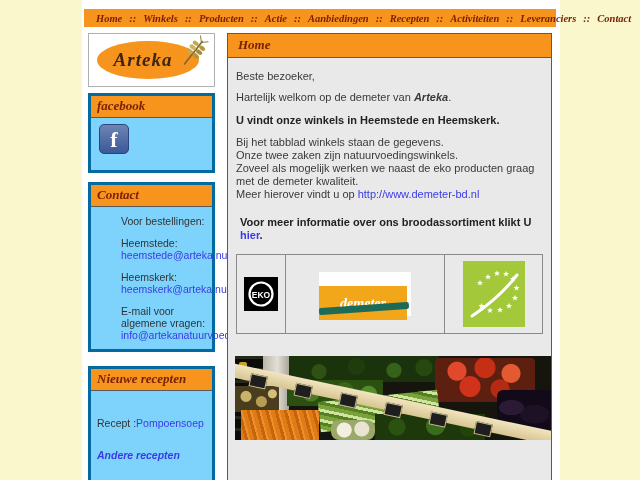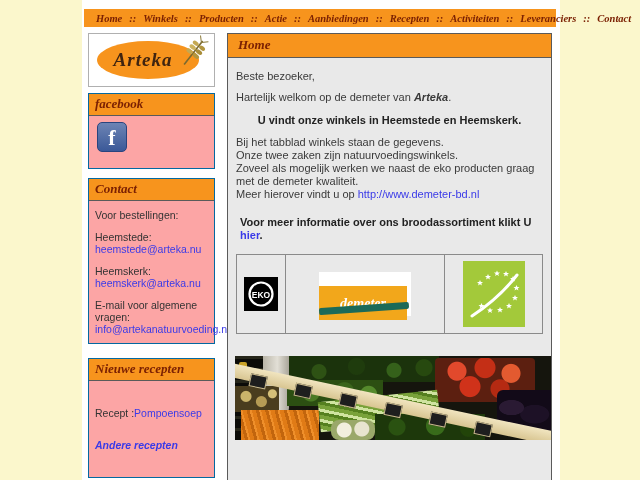--- a/index.html
+++ b/index.html
@@ -12,21 +12,21 @@
        display:flex;align-items:center;padding:0 0 0 12px;gap:7px;
        font-family:"Liberation Serif",serif;font-style:italic;font-weight:bold;
        font-size:10.5px;color:#7B2103;white-space:nowrap;}
   .nav a{color:#7B2103;text-decoration:none;cursor:pointer;}
   .nav .sep{font-weight:bold;}
 
   
   .sidebar{position:absolute;left:6px;top:33px;width:127px;}
   .main{position:absolute;left:145px;top:33px;width:325px;}
 
-  .box{border:1px solid #0369a1;background:#fca5a5;}
+  .box{border:3px solid #0369a1;background:#7dd3fc;}
   .box-head{background:#F7941D;color:#7B2103;font-family:"Liberation Serif",serif;
             font-style:italic;font-weight:bold;font-size:13px;padding:2px 6px 3px 6px;
             border-bottom:1px solid #5a5a5a;}
   a.lnk{color:#3A3AE8;text-decoration:none;cursor:pointer;}
 
   
   .logo-box{height:52px;background:#ffffff;border:1px solid #b0b0b0;position:relative;margin-bottom:6px;}
   .logo-ellipse{position:absolute;left:8px;top:7px;width:102px;height:38px;background:#F7941D;
                 border-radius:50%;display:flex;align-items:center;justify-content:center;}
   .logo-text{font-family:"Liberation Serif",serif;font-style:italic;font-weight:bold;
@@ -36,41 +36,41 @@
   
   .fb-box{margin-bottom:9px;}
   .fb-body{height:46px;padding:6px 0 0 8px;}
   .fb-icon{display:block;width:28px;height:28px;border-radius:5px;border:1px solid #29447e;
            background:linear-gradient(#6d84b4,#3b5998);color:#fff;text-align:center;
            font-family:"Liberation Serif",serif;font-weight:bold;font-size:22px;line-height:30px;
            text-decoration:none;cursor:pointer;}
 
   
   .contact-box{margin-bottom:14px;}
-  .contact-body{padding:8px 6px 8px 6px;line-height:12px;font-size:10.5px;}
+  .contact-body{padding:8px 6px 8px 6px;line-height:12px;font-size:10.5px;margin-left:24px;}
   .contact-body p{margin:0 0 10px 0;}
   .contact-body p:last-child{margin-bottom:0;}
 
   
   .recipes-box{margin-bottom:16px;}
   .recipes-body{padding:26px 6px;font-size:10.5px;}
   .more-link{display:inline-block;margin-top:20px;font-weight:bold;font-style:italic;}
 
   
   .activities-box{margin-bottom:10px;}
   .activities-body{padding:4px 6px;font-size:10.5px;}
 
   
   .main-head{font-size:13px;padding:3px 10px 4px 10px;border:1px solid #5a5a5a;border-bottom:1px solid #5a5a5a;}
   .main-body{border:1px solid #5a5a5a;border-top:none;background:#E9E9E9;height:600px;
              padding:10px 8px 0 8px;line-height:13px;font-size:11px;color:#3a3a3a;overflow:hidden;}
   .main-body .greeting{margin:2px 0 0 0;}
   .main-body .welcome{margin:8px 0 0 0;}
   .brand-bold{font-weight:bold;font-style:italic;}
-  .center-bold{margin:10px 0 0 0;text-align:center;font-weight:bold;color:#222;}
+  .center-bold{margin:10px 0 0 0;text-align:left;font-weight:bold;color:#222;}
   .para1{margin:9px 0 0 0;}
   .brood{margin:15px 0 0 4px;font-weight:bold;color:#222;}
   .brood a{font-weight:bold;}
 
   
   .logos-table{margin-top:12px;height:78px;border:1px solid #8a8a8a;display:flex;}
   .logo-cell{border-right:1px solid #8a8a8a;display:flex;align-items:center;justify-content:center;}
   .logo-cell:last-child{border-right:none;}
   .cell-eko{width:48px;}
   .cell-demeter{width:158px;}

